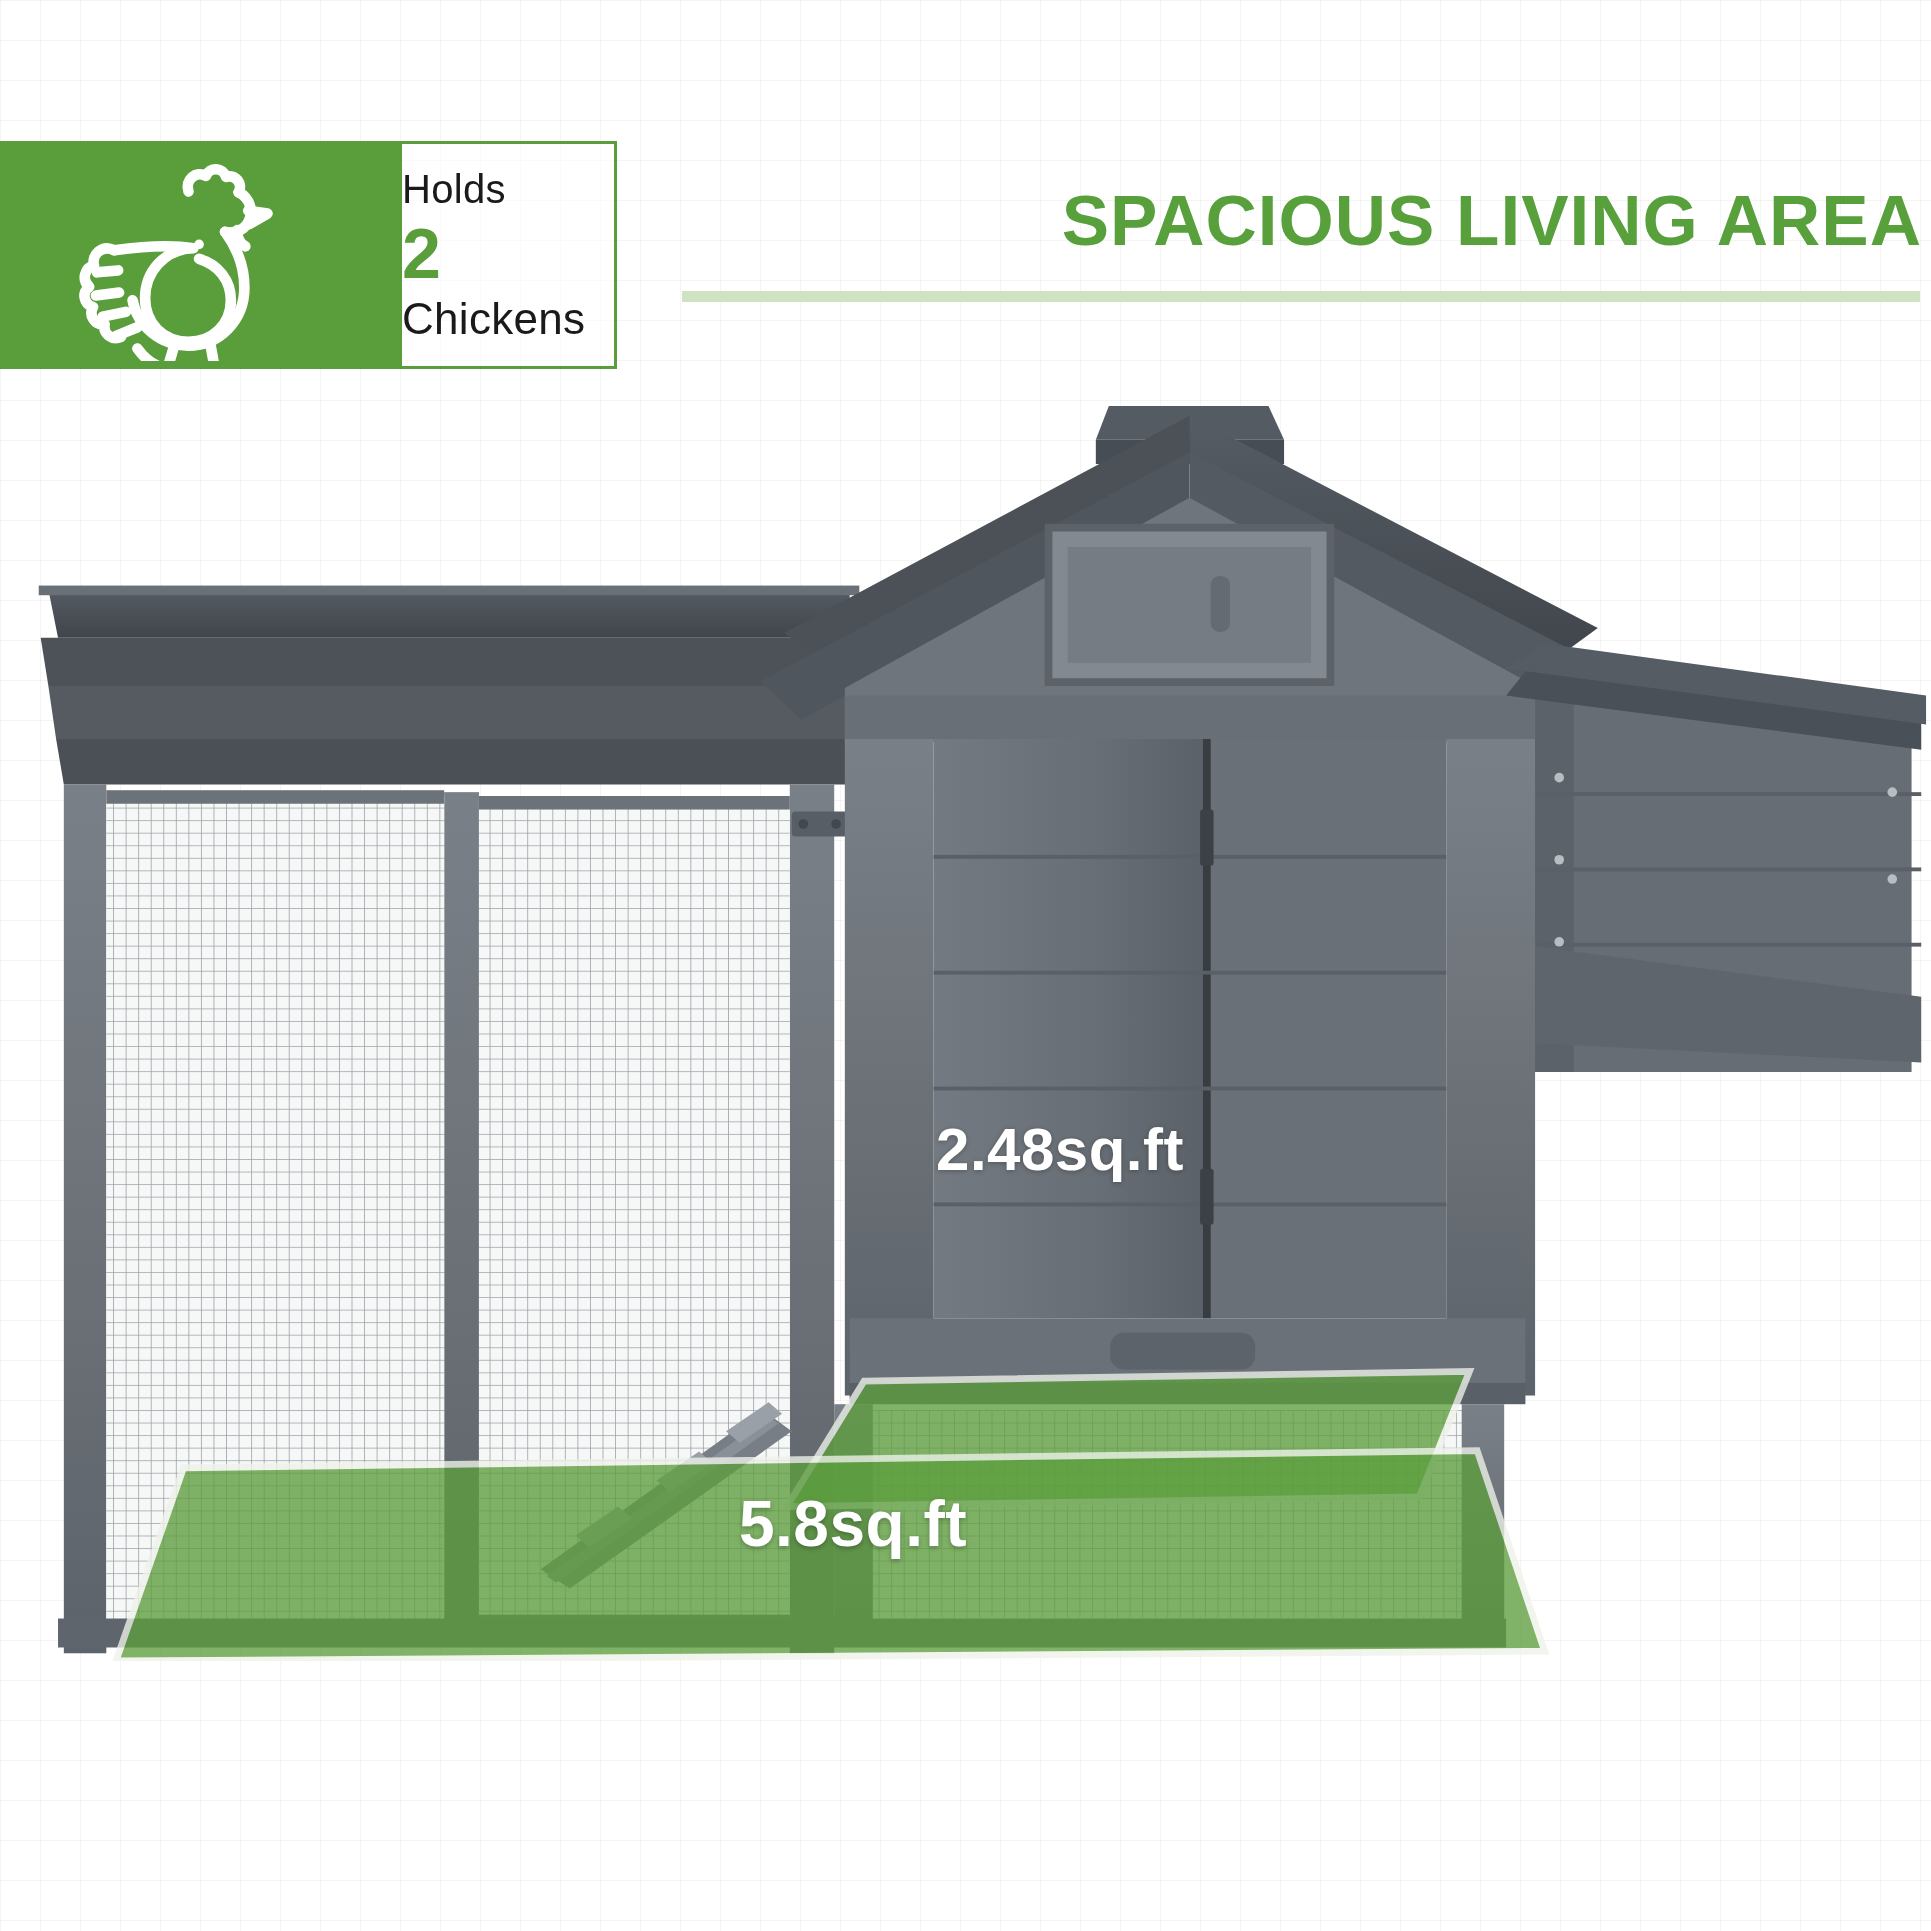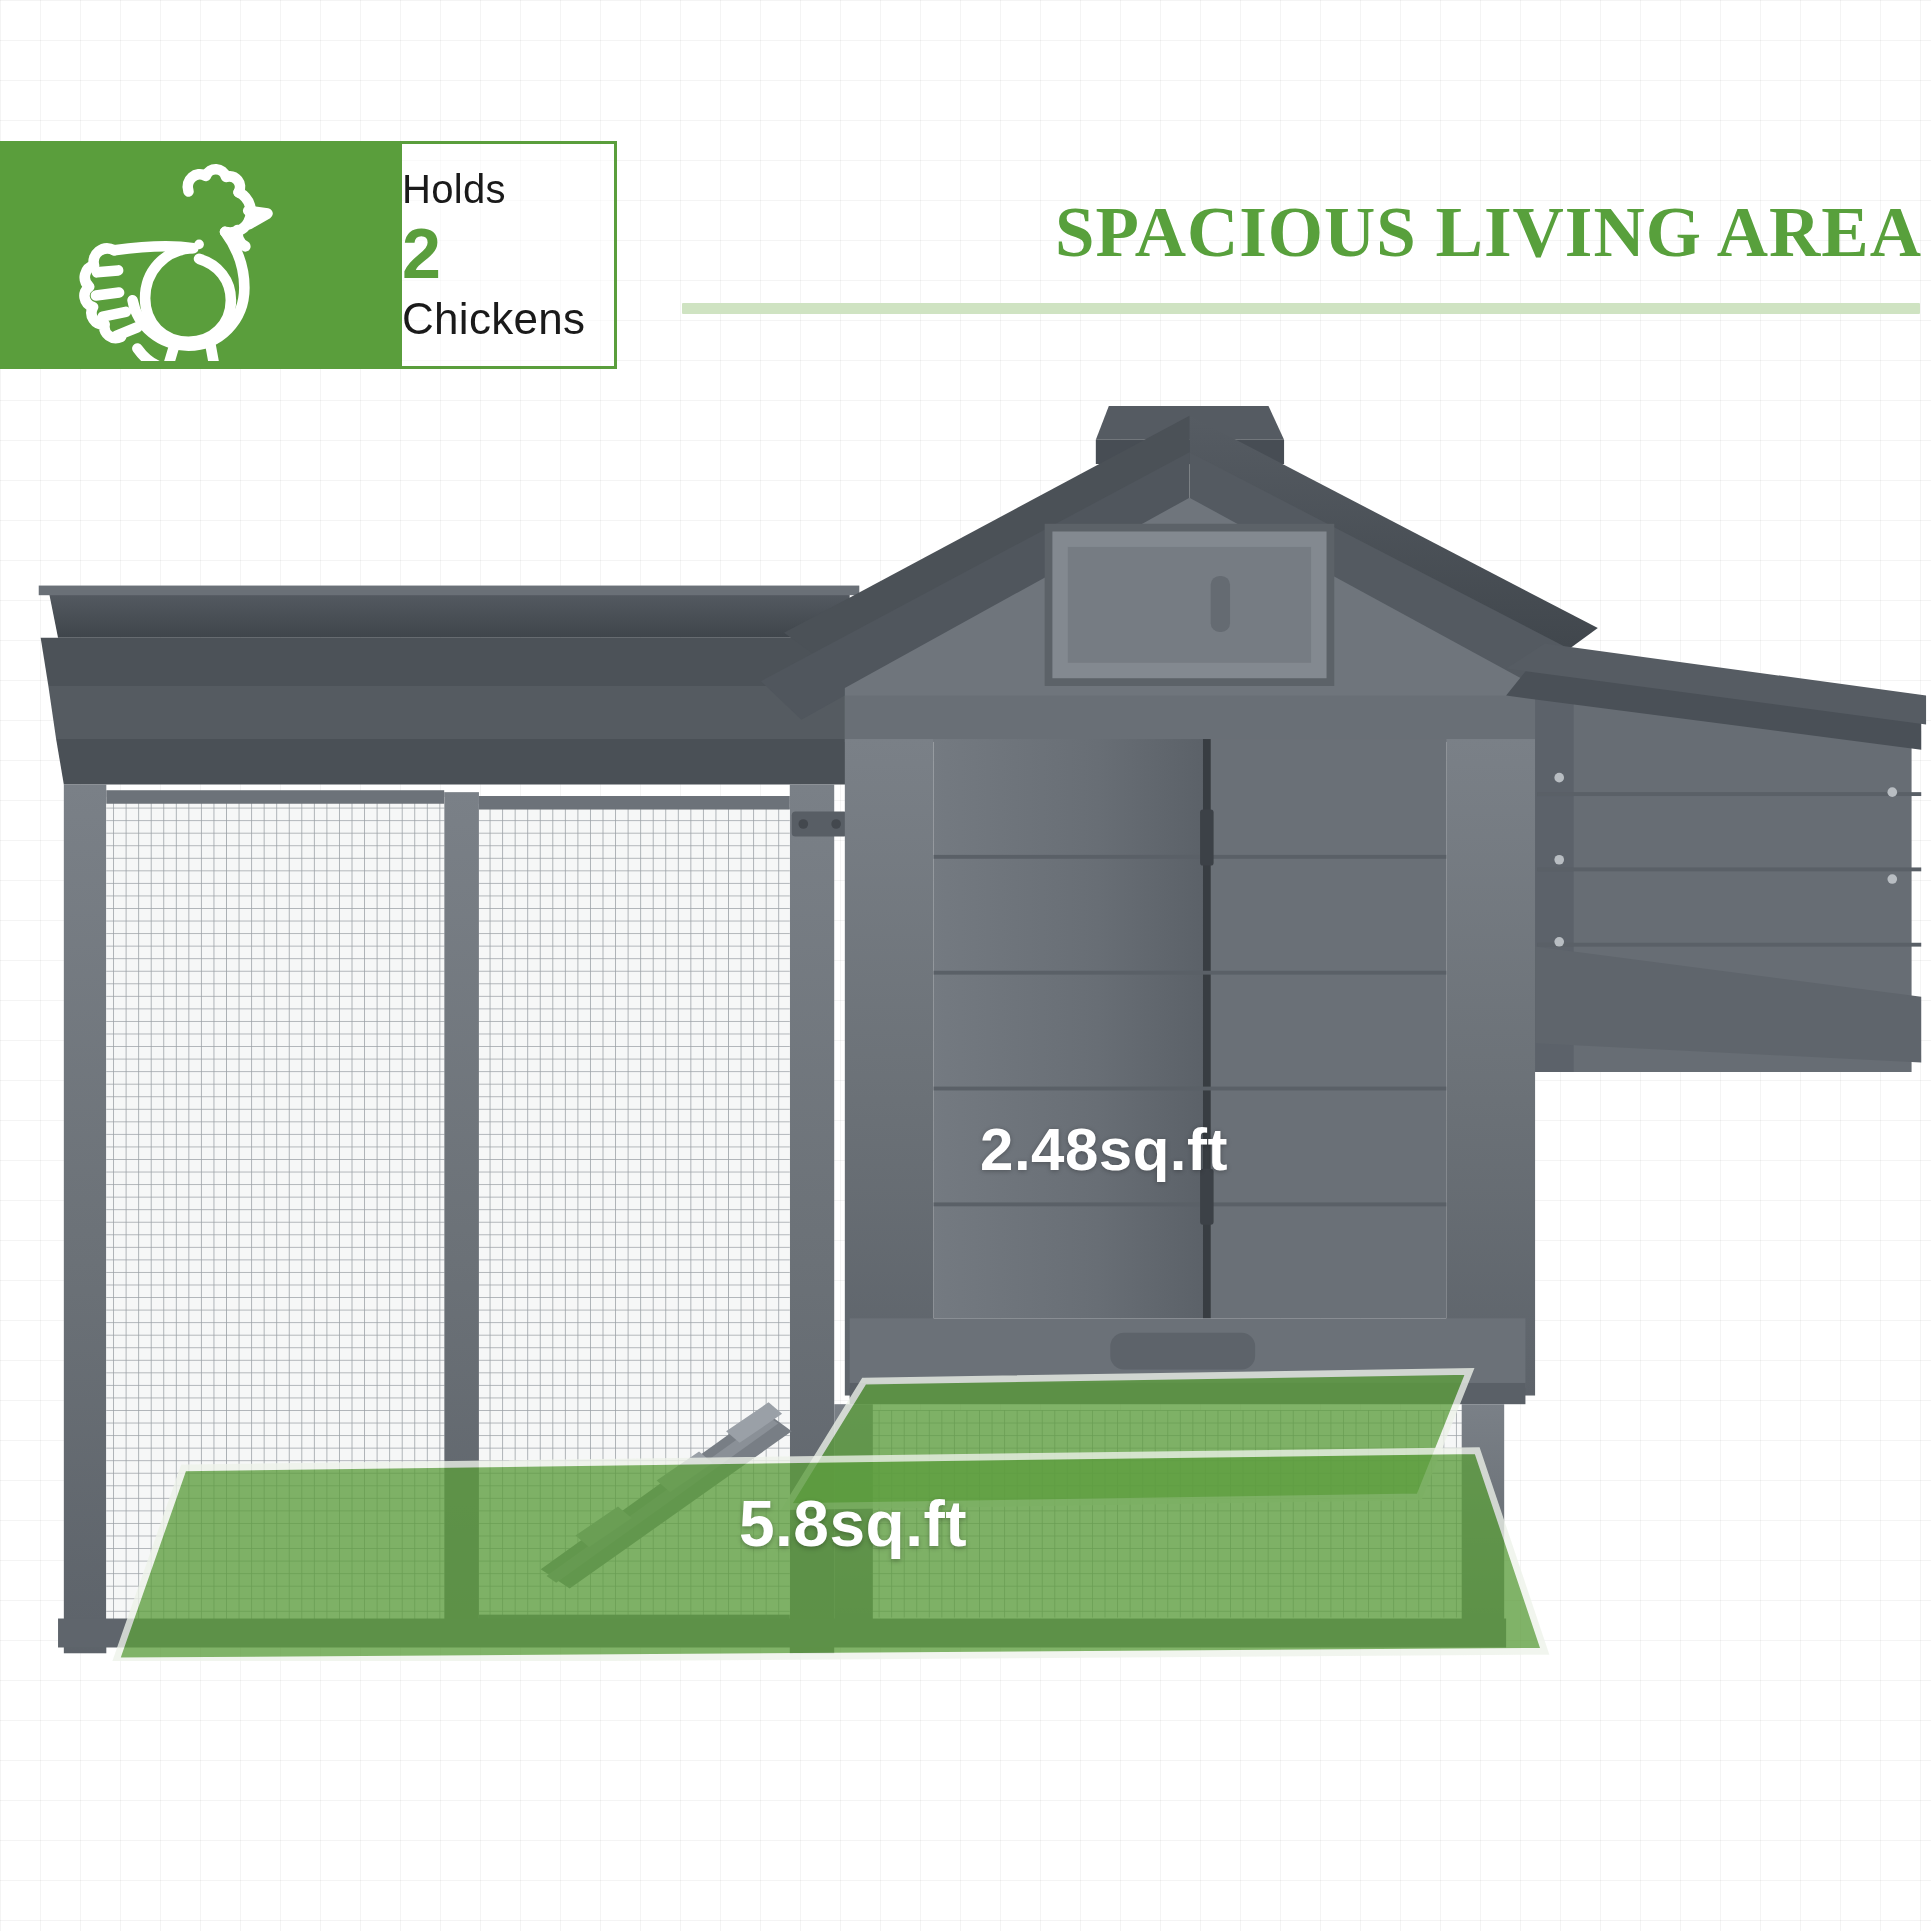--- a/index.html
+++ b/index.html
@@ -69,23 +69,22 @@
     font-size: 44px;
     color: #1a1a1a;
     font-weight: 400;
     letter-spacing: 0.3px;
   }
 
   
   .title-block {
     position: absolute;
     left: 676px;
-    top: 197px;
+    top: 185px;
     width: 1246px;
-    font-family: Liberation Serif, serif;
   }
   .title-text {
     font-size: 71px;
     line-height: 1;
     color: #58a03c;
     font-weight: 700;
     letter-spacing: 1px;
     text-align: right;
     white-space: nowrap;
     transform: scaleX(1.0);
@@ -112,21 +111,21 @@
   
   .area-label {
     position: absolute;
     color: #ffffff;
     font-weight: 700;
     text-shadow: 0 1.9px 5.8px rgba(0,0,0,0.28);
     letter-spacing: 0.5px;
     pointer-events: none;
   }
   .area-upper {
-    left: 1104px;
+    left: 1060px;
     top: 1149px;
     font-size: 60px;
     transform: translate(-50%, -50%);
   }
   .area-lower {
     left: 853px;
     top: 1524px;
     font-size: 64px;
     transform: translate(-50%, -50%);
   }

